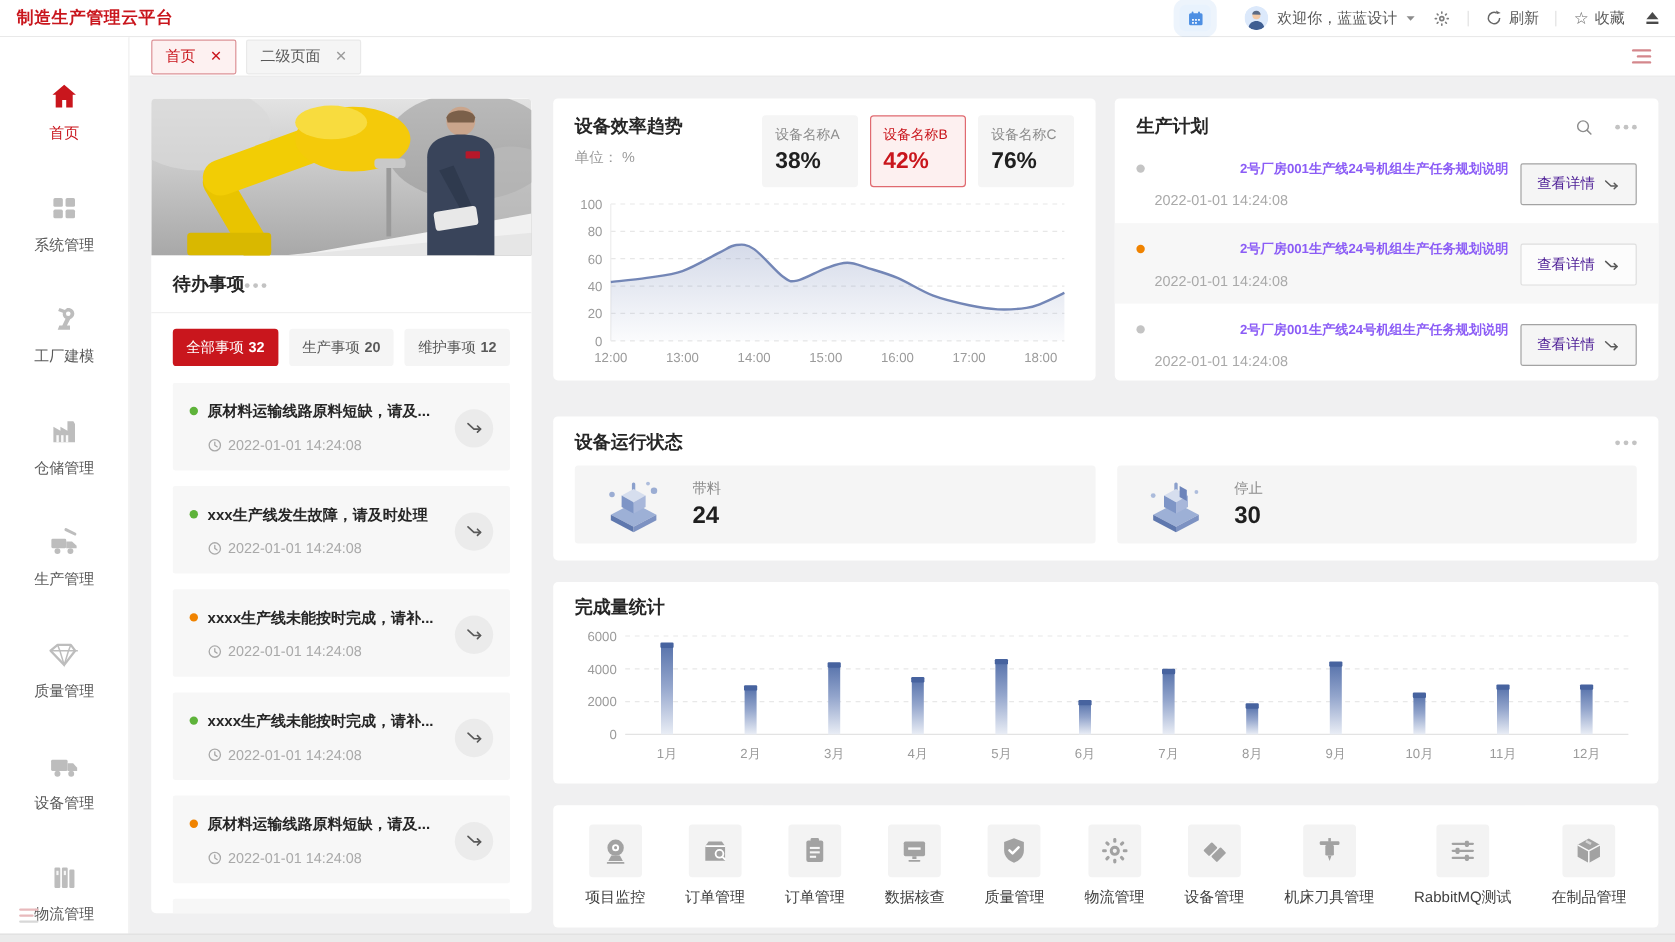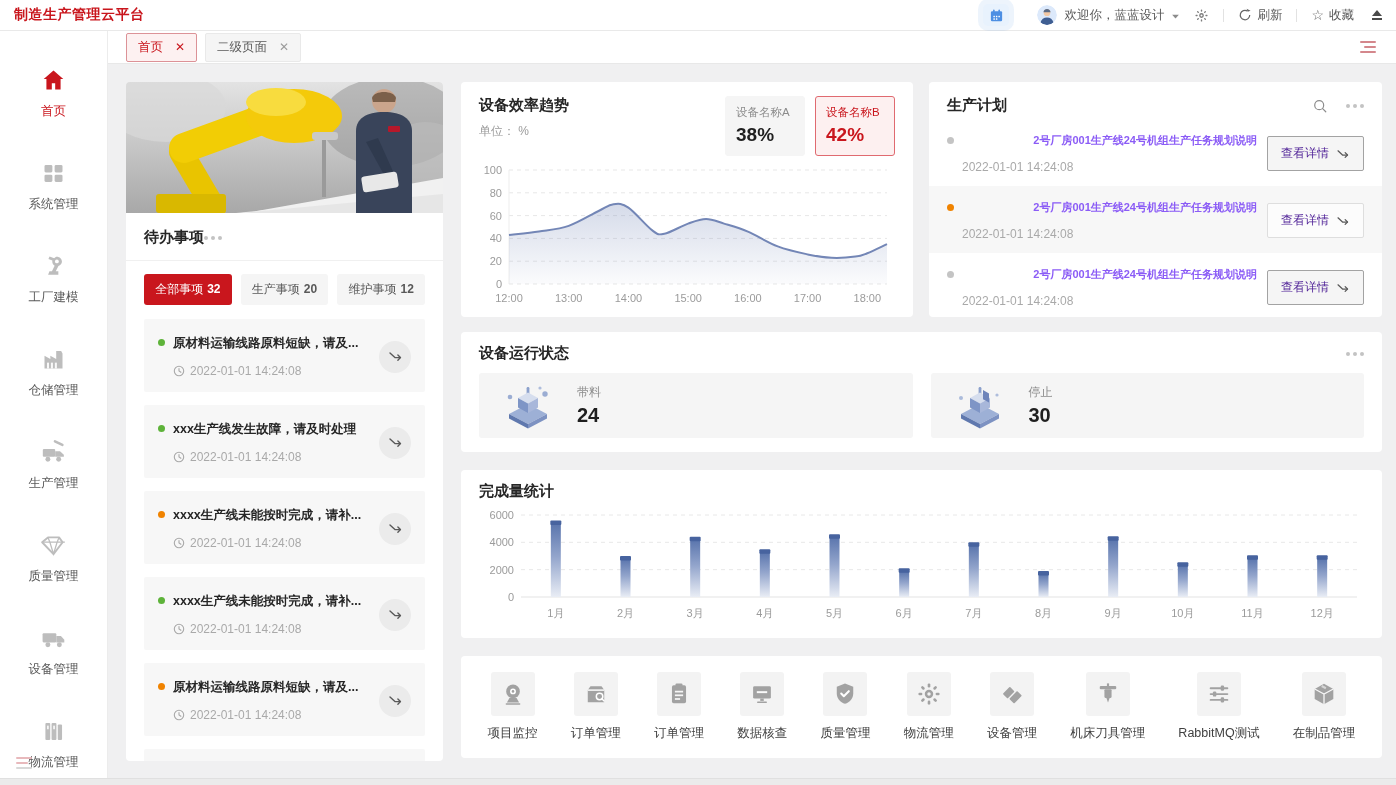--- a/index.html
+++ b/index.html
@@ -99,21 +99,21 @@
   .plan-head-icons .search-ico { width:16px; height:16px; color:#8c8c8c; cursor:pointer; }
   .plan-item { display:flex; align-items:flex-start; padding:14px 18px 12px; margin:0 -18px; }
   .plan-item.hl { background:#f7f7f7; }
   .plan-mid { flex:1; min-width:0; }
   .plan-text { font-size:11px; font-weight:600; color:#8b5cf6; white-space:nowrap; overflow:hidden;text-align:right; }
   .plan-time { font-size:12px; color:#a9a9a9; margin-top:12px; }
   .detail-btn { display:flex; align-items:center; gap:7px; font-size:12px; color:#4c1d95; background:#f5f5f5; border:1px solid #a3a3a3; padding:8px 13px; border-radius:2px; cursor:pointer; font-family:inherit; align-self:center; margin-left:10px; white-space:nowrap; }
   .plan-item.hl .detail-btn { background:#fcfcfc; border-color:#dedede; }
   .detail-btn svg { width:14px; height:10px; color:#595959; }
 
-  .status-panel { height:120px; flex:0 0 120px; margin-top:15px; padding:12px 18px 14px; display:flex; flex-direction:column; }
+  .status-panel { height:120px; flex:0 0 120px; margin-top:30px; padding:12px 18px 14px; display:flex; flex-direction:column; }
   .status-head { display:flex; align-items:center; justify-content:space-between; margin-bottom:10px; }
   .status-cards { display:flex; gap:18px; flex:1; }
   .status-card { flex:1; background:#f5f5f5; border-radius:3px; display:flex; align-items:center; padding-left:22px; gap:22px; cursor:default; }
   .status-card svg { width:54px; height:46px; }
   .status-label { font-size:12px; color:#8c8c8c; }
   .status-value { font-size:20px; font-weight:bold; color:#1f1f1f; margin-top:3px; }
 
   .completion-panel { height:168px; flex:0 0 168px; margin-top:18px; padding:12px 18px 6px; display:flex; flex-direction:column; }
   .completion-head { display:flex; align-items:center; justify-content:space-between; }
   .range-btns { display:flex; gap:13px; }
@@ -455,20 +455,24 @@
                   <div class="eff-unit">单位： %</div>
                 </div>
                 <div class="eff-cards" id="eff-cards">
                     <div class="eff-card">
                       <div class="eff-name">设备名称A</div>
                       <div class="eff-val">38%</div>
                     </div>
                     <div class="eff-card active">
                       <div class="eff-name">设备名称B</div>
                       <div class="eff-val">42%</div>
+                    </div>
+                    <div class="eff-card">
+                      <div class="eff-name">设备名称C</div>
+                      <div class="eff-val">76%</div>
                     </div>
                   </div>
               </div>
               <div class="eff-chart" id="eff-chart"><svg width="416" height="150" viewBox="0 0 416 150">
                     <defs>
                       <linearGradient id="ag" x1="0" y1="0" x2="0" y2="1">
                         <stop offset="0" stop-color="#7386b6" stop-opacity=".30"></stop>
                         <stop offset="1" stop-color="#7386b6" stop-opacity=".03"></stop>
                       </linearGradient>
                     </defs>

